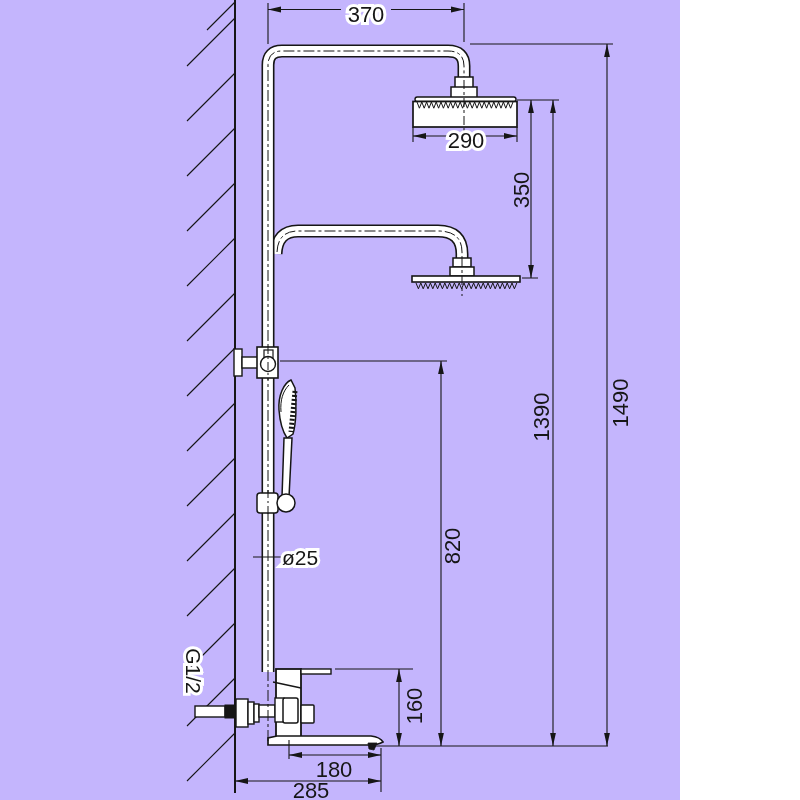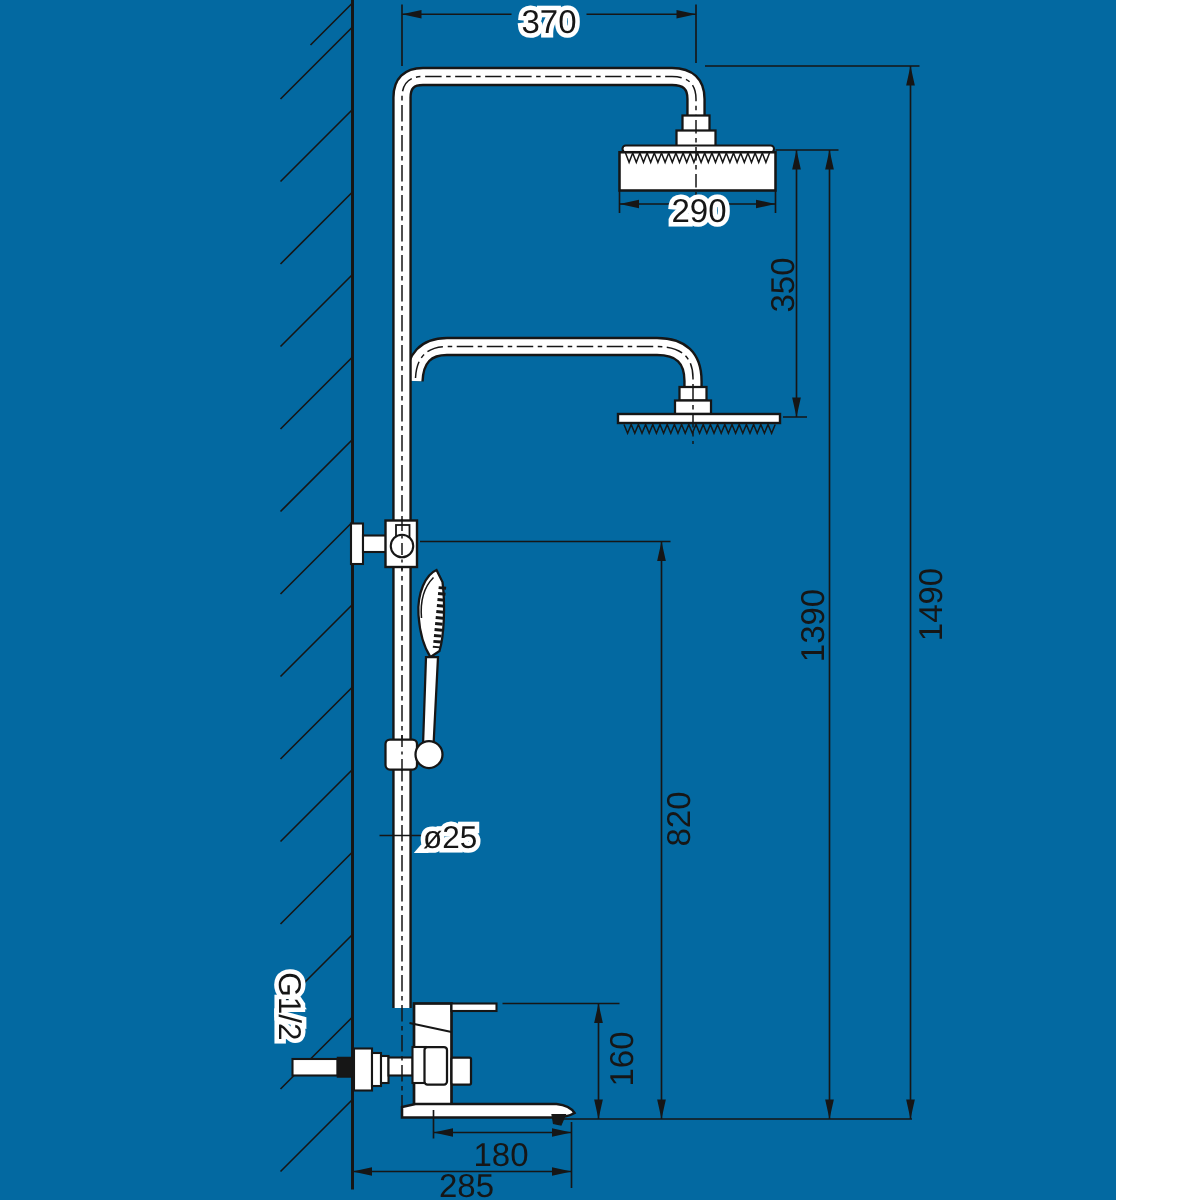--- a/index.html
+++ b/index.html
@@ -1,16 +1,16 @@
 <!DOCTYPE html>
 <html><head>
 <meta charset="utf-8">
 <style>
   html,body{margin:0;padding:0;background:#fff;}
-  .stage{width:744px;height:800px;background:#0369a1;position:relative;overflow:hidden;}
+  .stage{width:680px;height:800px;background:#c4b5fd;position:relative;overflow:hidden;}
   svg{display:block;}
   text{font-family:"Liberation Sans", sans-serif; fill:#161616;}
   .dimtxt{font-size:22px;}
   .smalltxt{font-size:21px;}
   .halo{paint-order:stroke; stroke:#ffffff; stroke-width:6px;}
 </style>
 </head>
 <body>
 
 <div class="stage">

